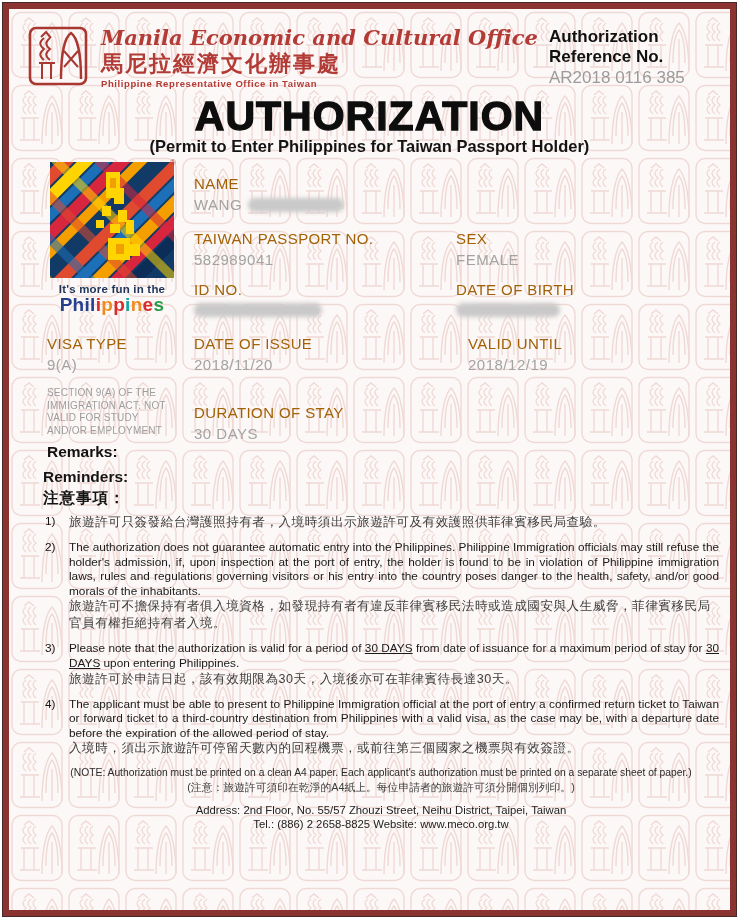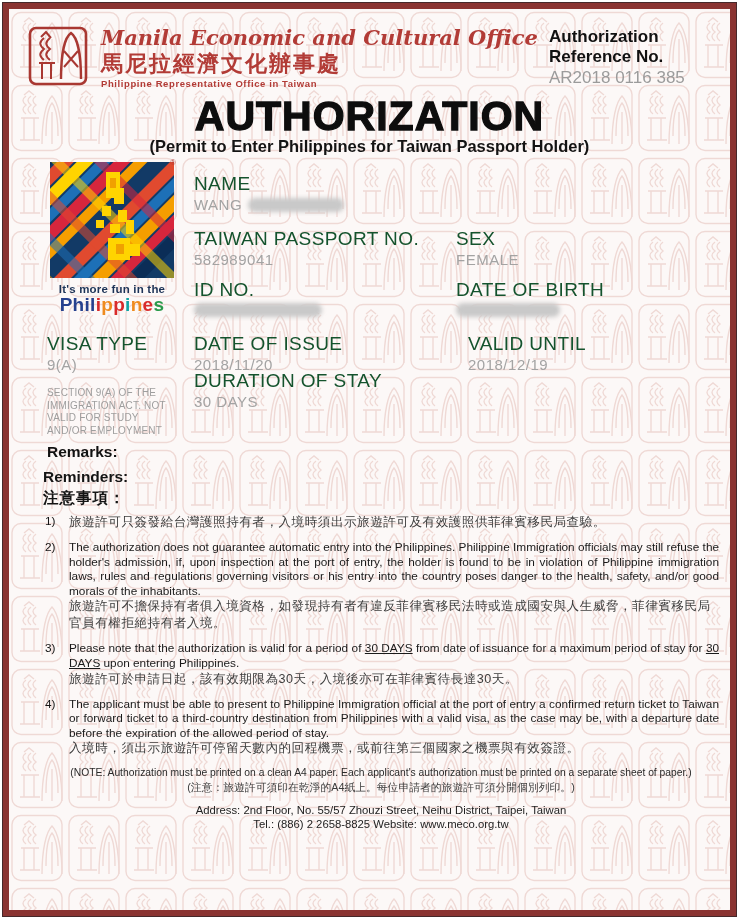--- a/index.html
+++ b/index.html
@@ -17,21 +17,21 @@
   .org-sub{font-size:9.5px;color:#b23b36;font-weight:bold;letter-spacing:0.6px;margin-top:1px;}
   .ref-label{font-size:17px;font-weight:bold;color:#111;line-height:20px;}
   .ref-no{font-size:17px;color:#9b9b9b;line-height:22px;}
 
   
   .title{width:100%;text-align:center;font-size:41px;font-weight:bold;color:#0d0d0d;
          letter-spacing:1px;-webkit-text-stroke:1.3px #0d0d0d;}
   .subtitle{width:100%;text-align:center;font-size:16.5px;font-weight:bold;color:#141414;}
 
   
-  .flabel{font-size:19px;color:#14532d;letter-spacing:0.4px;line-height:19px;white-space:nowrap;}
+  .flabel{font-size:15px;color:#a16207;letter-spacing:0.4px;line-height:19px;white-space:nowrap;}
   .fvalue{font-size:15px;color:#a3a3a3;letter-spacing:0.5px;line-height:19px;margin-top:2px;white-space:nowrap;}
   .visa-note{font-size:10px;color:#9e9e9e;line-height:12.5px;width:140px;letter-spacing:0.2px;}
   .remarks{font-size:15.5px;font-weight:bold;color:#111;}
   .redact{display:inline-block;vertical-align:middle;height:14px;background:#c9c9c9;
           border-radius:7px;filter:blur(2.2px);}
   .r-name{width:96px;margin-left:6px;margin-top:-3px;}
   .r-id{width:128px;margin-top:2px;}
   .r-dob{width:104px;margin-top:2px;}
 
   
@@ -203,21 +203,21 @@
       <div class="flabel">VALID UNTIL</div>
       <div class="fvalue">2018/12/19</div>
     </div>
 
     <div class="abs visa-note" style="left:38px;top:378px;">
       <div>SECTION 9(A) OF THE</div>
       <div>IMMIGRATION ACT. NOT</div>
       <div>VALID FOR STUDY</div>
       <div>AND/OR EMPLOYMENT</div>
     </div>
-    <div class="abs" style="left:185px;top:362px;">
+    <div class="abs" style="left:185px;top:394px;">
       <div class="flabel">DURATION OF STAY</div>
       <div class="fvalue">30 DAYS</div>
     </div>
 
     <div class="abs remarks" style="left:38px;top:434px;">Remarks:</div>
 
     <div class="reminders">
       <div class="rem-head-en">Reminders:</div>
       <div class="rem-head-zh">注意事項：</div>
 

